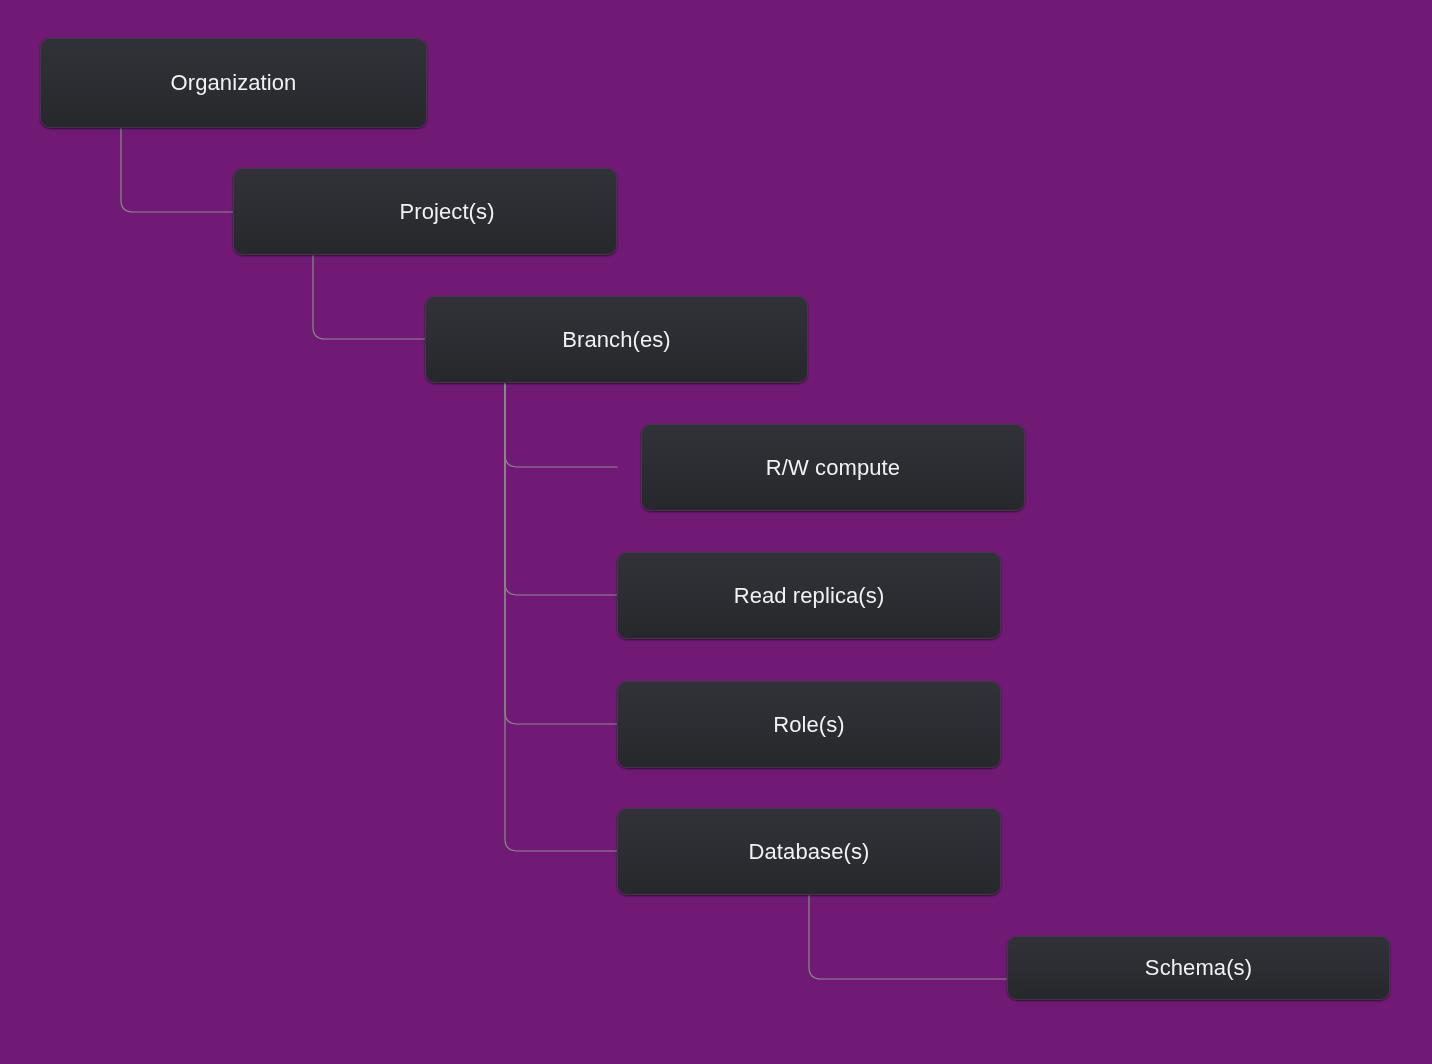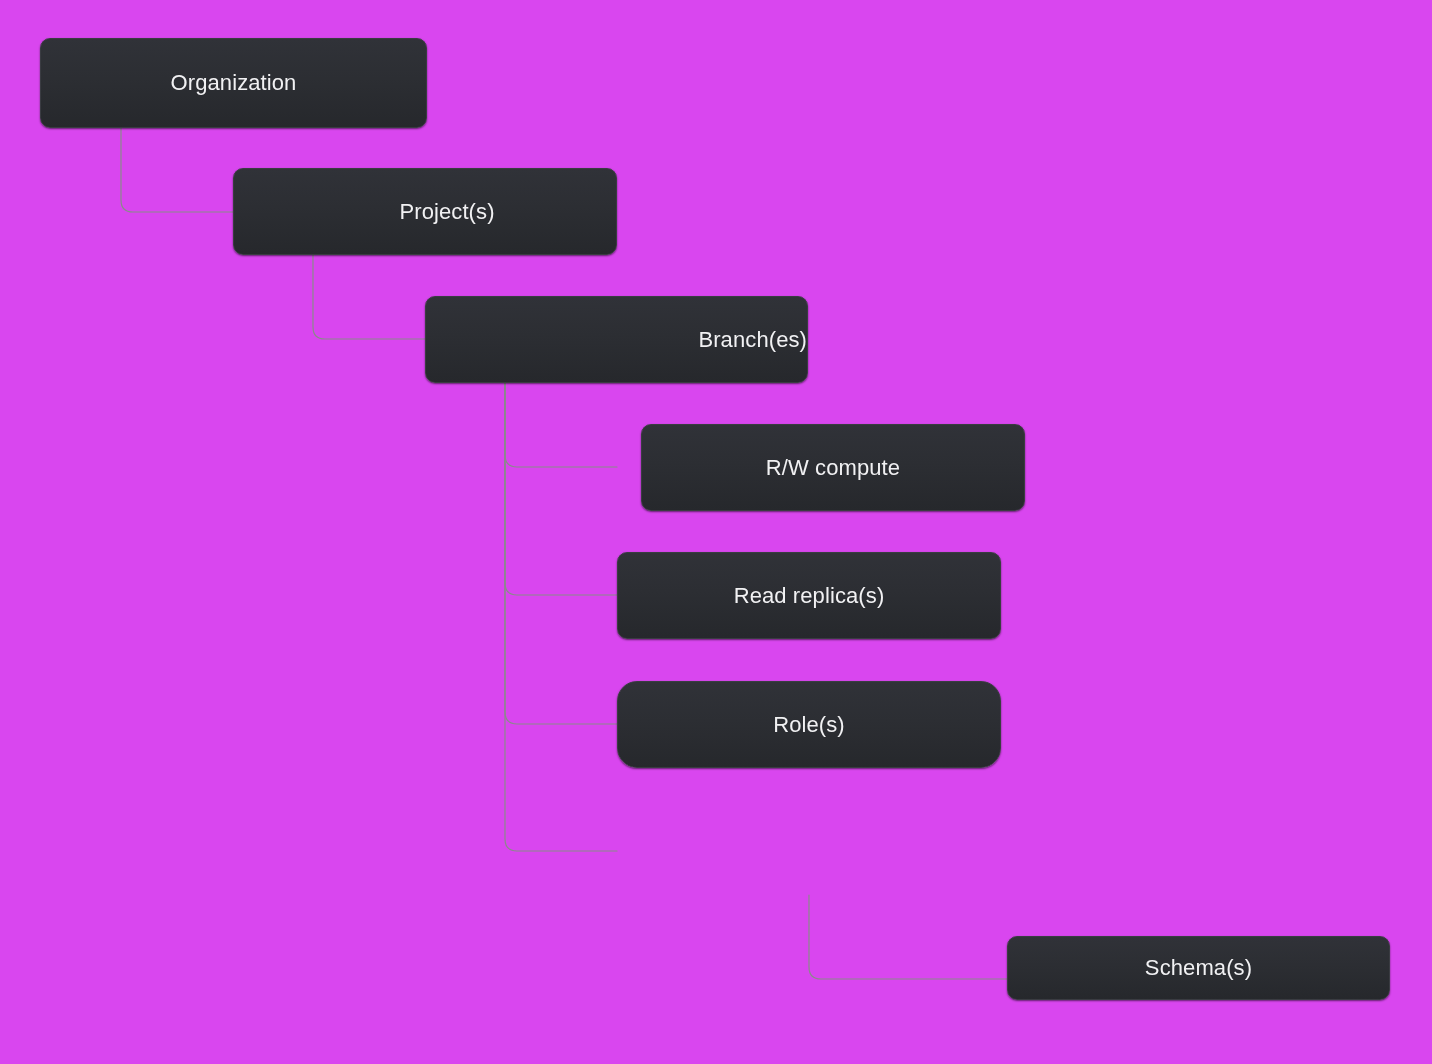--- a/index.html
+++ b/index.html
@@ -40,44 +40,47 @@
     font-weight: 400;
     letter-spacing: 0.1px;
     line-height: 1;
     white-space: nowrap;
     -webkit-font-smoothing: antialiased;
   }
 </style>
 </head>
 <body>
 
-<div id="canvas" style="background: #d946ef;">
+<div id="canvas" style="background: #701a75;">
   <svg id="edges" viewBox="0 0 1432 1064" width="1432" height="1064" fill="none">
       <path d="M 121 128 L 121 200 Q 121 212 133 212 L 233 212" stroke="#8a8a8a" stroke-width="1.2" fill="none" stroke-linecap="round"></path>
       <path d="M 313 255 L 313 327 Q 313 339 325 339 L 425 339" stroke="#8a8a8a" stroke-width="1.2" fill="none" stroke-linecap="round"></path>
       <path d="M 505 383 L 505 455 Q 505 467 517 467 L 617 467" stroke="#8a8a8a" stroke-width="1.2" fill="none" stroke-linecap="round"></path>
       <path d="M 505 383 L 505 583 Q 505 595 517 595 L 617 595" stroke="#8a8a8a" stroke-width="1.2" fill="none" stroke-linecap="round"></path>
       <path d="M 505 383 L 505 712 Q 505 724 517 724 L 617 724" stroke="#8a8a8a" stroke-width="1.2" fill="none" stroke-linecap="round"></path>
       <path d="M 505 383 L 505 839 Q 505 851 517 851 L 617 851" stroke="#8a8a8a" stroke-width="1.2" fill="none" stroke-linecap="round"></path>
       <path d="M 809 895 L 809 967 Q 809 979 821 979 L 1007 979" stroke="#8a8a8a" stroke-width="1.2" fill="none" stroke-linecap="round"></path>
     </svg>
 <div class="node" style="left: 40px; top: 38px; width: 387px; height: 90px; background: linear-gradient(rgb(48, 50, 56) 0%, rgb(44, 46, 51) 45%, rgb(38, 40, 44) 100%); border-color: rgb(58, 60, 66);">
       <span class="node-label" style="color: rgb(241, 241, 243);">Organization</span>
     </div>
     <div class="node" style="left: 233px; top: 168px; width: 384px; height: 87px; background: linear-gradient(rgb(48, 50, 56) 0%, rgb(44, 46, 51) 45%, rgb(38, 40, 44) 100%); border-color: rgb(58, 60, 66); padding-left: 44px;">
       <span class="node-label" style="color: rgb(241, 241, 243);">Project(s)</span>
     </div>
-    <div class="node" style="left: 425px; top: 296px; width: 383px; height: 87px; background: linear-gradient(rgb(48, 50, 56) 0%, rgb(44, 46, 51) 45%, rgb(38, 40, 44) 100%); border-color: rgb(58, 60, 66); justify-content: flex-end;">
+    <div class="node" style="left: 425px; top: 296px; width: 383px; height: 87px; background: linear-gradient(rgb(48, 50, 56) 0%, rgb(44, 46, 51) 45%, rgb(38, 40, 44) 100%); border-color: rgb(58, 60, 66);">
       <span class="node-label" style="color: rgb(241, 241, 243);">Branch(es)</span>
     </div>
     <div class="node" style="left: 617px; top: 424px; width: 384px; height: 87px; background: linear-gradient(rgb(48, 50, 56) 0%, rgb(44, 46, 51) 45%, rgb(38, 40, 44) 100%); border-color: rgb(58, 60, 66); margin-left: 24px;">
       <span class="node-label" style="color: rgb(241, 241, 243);">R/W compute</span>
     </div>
     <div class="node" style="left: 617px; top: 552px; width: 384px; height: 87px; background: linear-gradient(rgb(48, 50, 56) 0%, rgb(44, 46, 51) 45%, rgb(38, 40, 44) 100%); border-color: rgb(58, 60, 66);">
       <span class="node-label" style="color: rgb(241, 241, 243);">Read replica(s)</span>
     </div>
-    <div class="node" style="left: 617px; top: 681px; width: 384px; height: 87px; background: linear-gradient(rgb(48, 50, 56) 0%, rgb(44, 46, 51) 45%, rgb(38, 40, 44) 100%); border-color: rgb(58, 60, 66); border-radius: 20px;">
+    <div class="node" style="left: 617px; top: 681px; width: 384px; height: 87px; background: linear-gradient(rgb(48, 50, 56) 0%, rgb(44, 46, 51) 45%, rgb(38, 40, 44) 100%); border-color: rgb(58, 60, 66);">
       <span class="node-label" style="color: rgb(241, 241, 243);">Role(s)</span>
+    </div>
+    <div class="node" style="left: 617px; top: 808px; width: 384px; height: 87px; background: linear-gradient(rgb(48, 50, 56) 0%, rgb(44, 46, 51) 45%, rgb(38, 40, 44) 100%); border-color: rgb(58, 60, 66);">
+      <span class="node-label" style="color: rgb(241, 241, 243);">Database(s)</span>
     </div>
     <div class="node" style="left: 1007px; top: 936px; width: 383px; height: 64px; background: linear-gradient(rgb(48, 50, 56) 0%, rgb(44, 46, 51) 45%, rgb(38, 40, 44) 100%); border-color: rgb(58, 60, 66);">
       <span class="node-label" style="color: rgb(241, 241, 243);">Schema(s)</span>
     </div>
   </div>
 
 </body></html>

